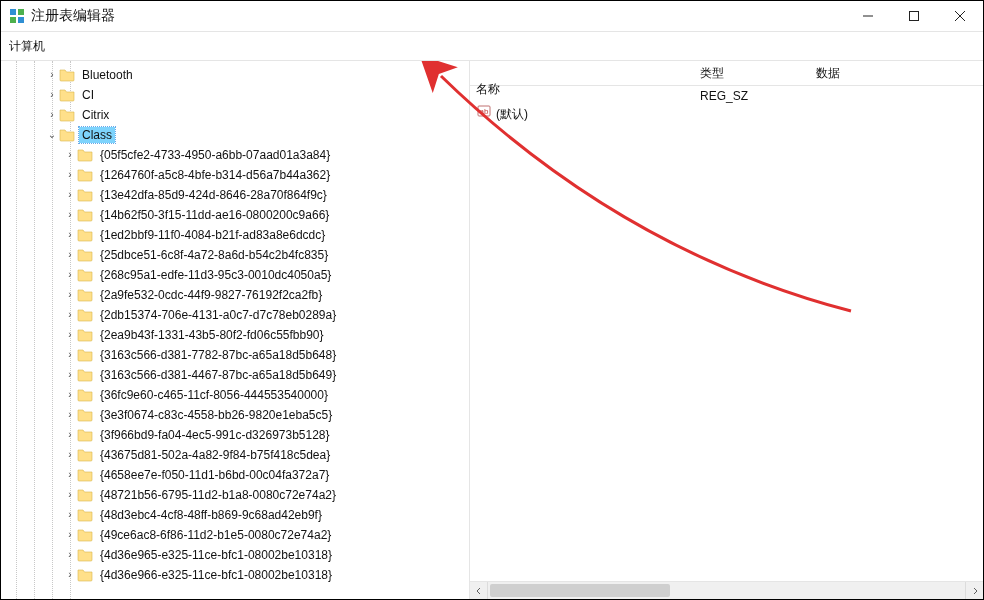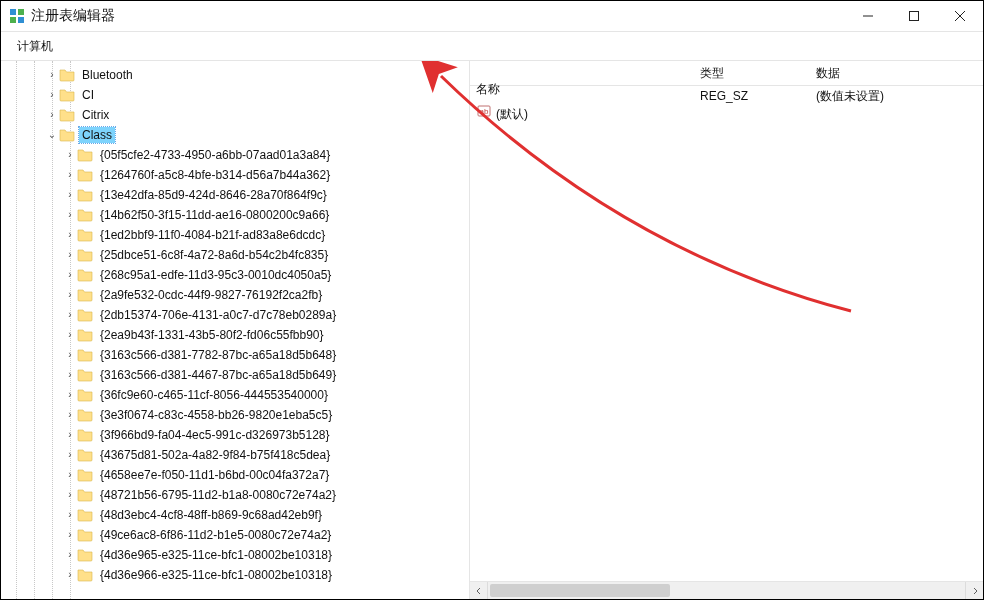--- a/index.html
+++ b/index.html
@@ -13,21 +13,21 @@
   .titlebar .spacer { flex:1; }
   .winbtn { width:46px; height:30px; display:flex; align-items:center; justify-content:center; }
   .winbtn svg { width:10px; height:10px; stroke:#222; stroke-width:1; fill:none; }
   .winbtn.close svg { stroke:#222; }
 
   
   .menubar { height:20px; display:flex; align-items:center; padding:0 8px; gap:6px; }
   .menubar .menuitem { padding:1px 4px; font-size:12px; }
 
   
-  .addrbar { height:28px; border-top:1px solid #e5e5e5; border-bottom:1px solid #e5e5e5; display:flex; align-items:center; padding:0 16px; gap:2px; font-size:12px; }
+  .addrbar { height:28px; border-top:1px solid #e5e5e5; border-bottom:1px solid #e5e5e5; display:flex; align-items:center; padding:0 8px; gap:2px; font-size:12px; }
   .addrbar .crumb-root { padding:2px 0; }
   .addrbar .crumb-path { flex:1; padding:2px 4px; }
   .addrbar .crumb-path.annot { border:2px solid #e03030; box-sizing:border-box; }
 
   
   .body { flex:1; display:flex; overflow:hidden; }
   .tree-pane { width:468px; border-right:1px solid #e5e5e5; overflow-y:scroll; overflow-x:hidden; position:relative; padding-top:4px; }
   .list-pane { flex:1; overflow:hidden; display:flex; flex-direction:column; position:relative; }
 
   
@@ -389,21 +389,20 @@
       </div>
       <div class="list-body" id="list-body">
           <div class="list-row">
             <div class="cell col-name"><span class="val-icon">
                 <svg viewBox="0 0 14 14">
                   <rect x="1" y="2" width="12" height="10" rx="1" fill="#fff" stroke="#c07070"></rect>
                   <text x="7" y="10" text-anchor="middle" font-size="8" fill="#c04040" font-family="sans-serif">ab</text>
                 </svg>
               </span><span>(默认)</span></div>
             <div class="cell col-type">REG_SZ</div>
-            <div class="cell col-data">(数值未设置)</div>
           </div>
         </div>
       <div class="hscroll">
         <div class="arrow left">
             <svg viewBox="0 0 8 8">
               <polyline points="5,1 2,4 5,7"></polyline>
             </svg>
           </div>
         <div class="thumb" style="left:20px; width:180px;"></div>
         <div class="arrow right">

